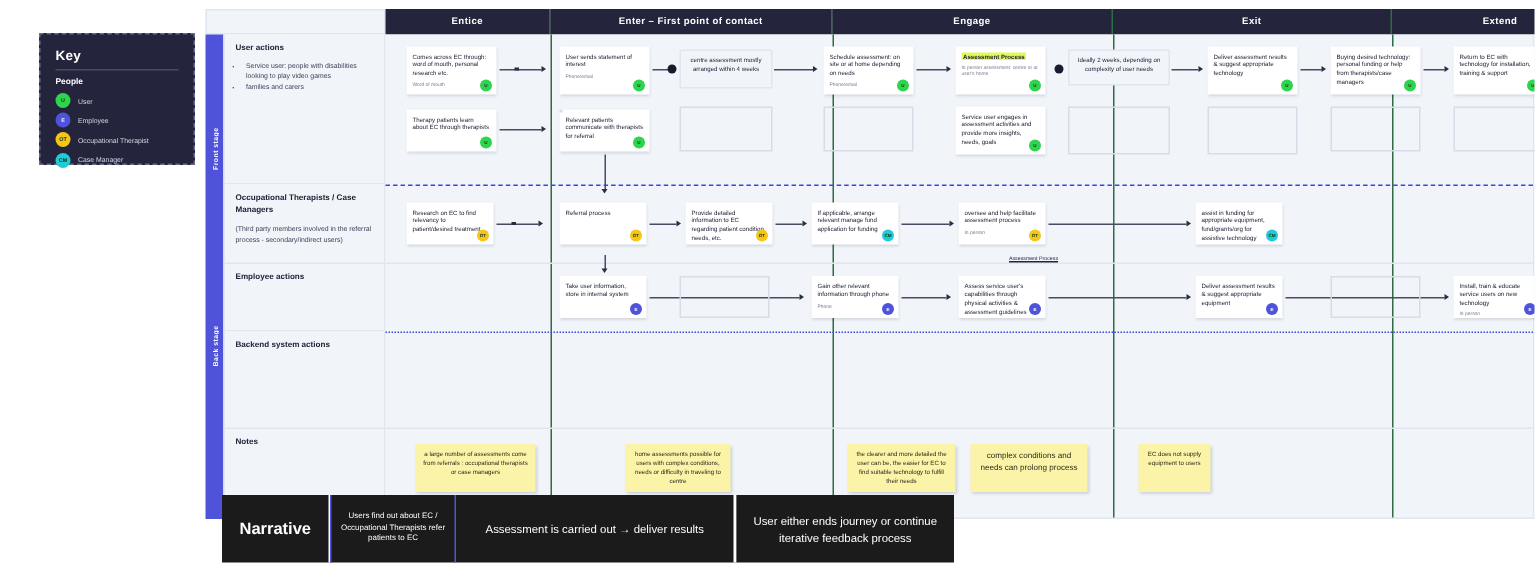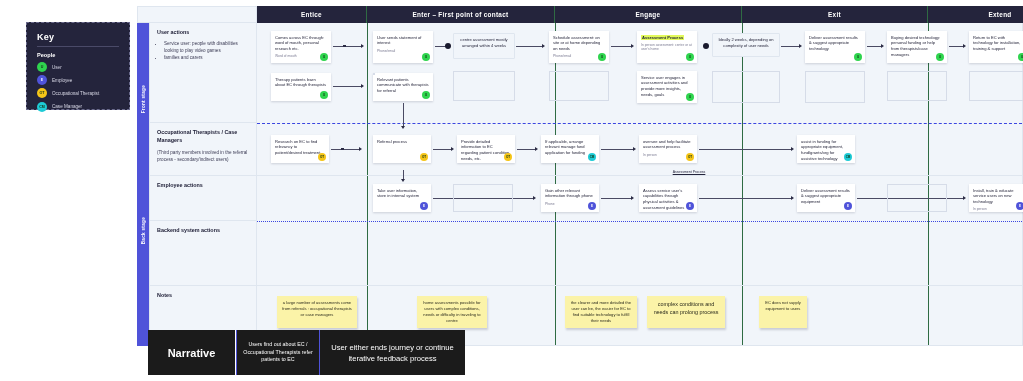--- a/index.html
+++ b/index.html
@@ -139,21 +139,21 @@
   .sticky.big .t { font-size: 5.4px; line-height: 1.55; }
 
   
   .narrative { position: absolute; left: 148px; top: 330px; display: flex; height: 45px; }
   .nar-cell {
     background: #1b1b1b; color: #fff;
     display: flex; align-items: center; justify-content: center;
     text-align: center; padding: 3px 6px;
     border-right: 1px solid #ffffff;
   }
-  .nar-head { width: 88px; font-size: 11px; font-weight: bold; }
+  .nar-head { width: 72px; font-size: 11px; font-weight: bold; }
   .nar-1 { width: 84px; font-size: 5.3px; line-height: 1.5; border-left: 1px solid #4f53d9; border-right: 1px solid #4f53d9; }
   .nar-2 { width: 188px; font-size: 7.6px; line-height: 1.45; }
   .nar-3 { width: 187px; font-size: 7.6px; line-height: 1.45; border-right: 2px solid #ffffff; }
   .nar-4 { width: 186px; font-size: 7.6px; line-height: 1.45; border-right: 1px dashed #ffffff; }
   .nar-5 { width: 145px; font-size: 7.6px; line-height: 1.45; border-right: none; }
 </style>
 </head>
 <body>
 
 <div id="root">
@@ -472,15 +472,16 @@
           <div class="t">EC does not supply equipment to users</div>
         </div>
 
       </div>
     </div>
   </div>
 
   <div class="narrative">
     <div class="nar-cell nar-head">Narrative</div>
     <div class="nar-cell nar-1">Users find out about EC / Occupational Therapists refer patients to EC</div>
+    <div class="nar-cell nar-3">Assessment is carried out → deliver results</div>
     <div class="nar-cell nar-5">User either ends journey or continue iterative feedback process</div>
   </div>
 </div>
 
 </body></html>

